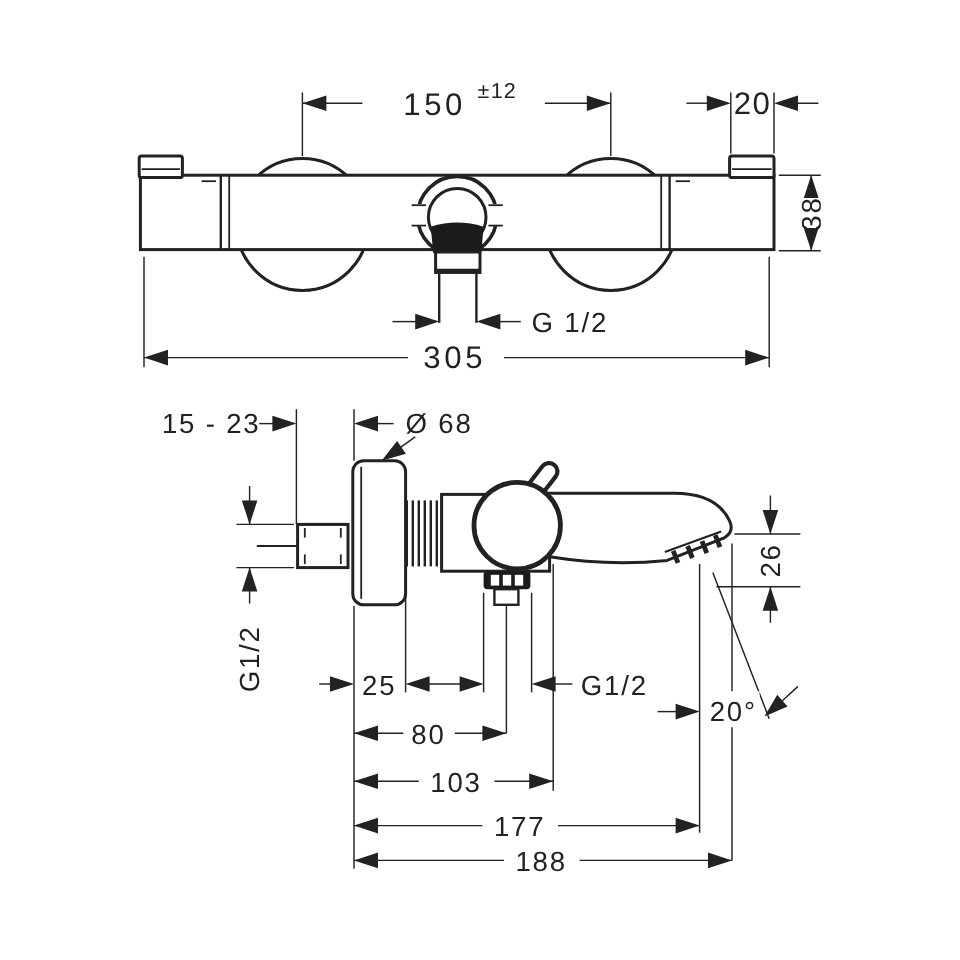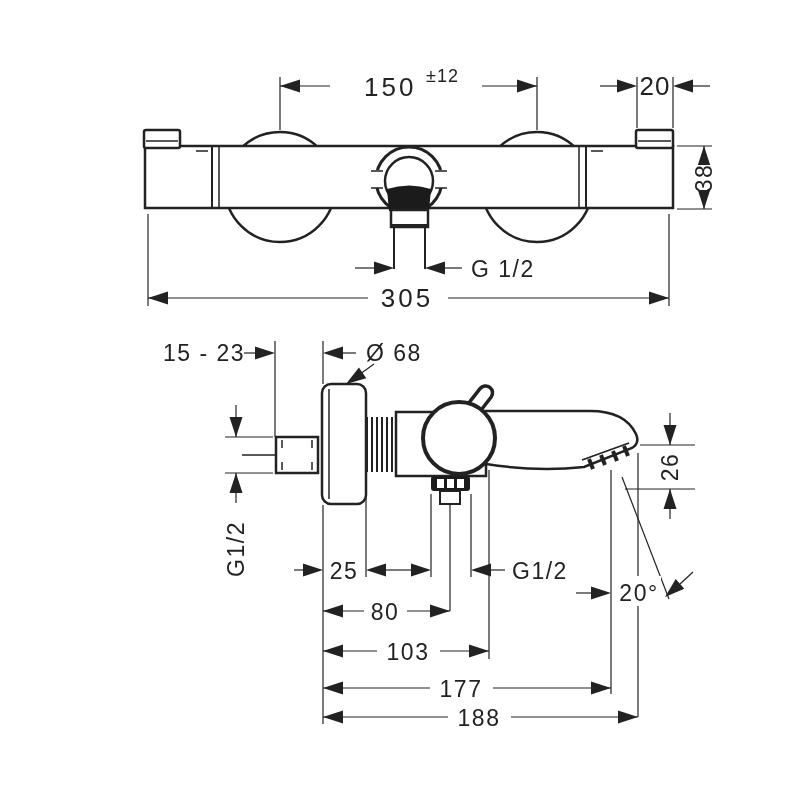--- a/index.html
+++ b/index.html
@@ -1,16 +1,16 @@
 <!DOCTYPE html>
 <html><head>
 <meta charset="utf-8">
 <style>
   html,body{margin:0;padding:0;background:#fff;}
-  .page{width:684px;height:800px;background:#fff;position:relative;overflow:hidden;margin-left:28px;}
+  .page{width:684px;height:800px;background:#fff;position:relative;overflow:hidden;}
   svg{display:block;}
   text{font-family:"Liberation Sans","DejaVu Sans",sans-serif;fill:#222;}
   .dim-t{font-size:26px;letter-spacing:3px;}
   .dim-s{font-size:23px;letter-spacing:1.5px;}
   .sup{font-size:18px;letter-spacing:1px;}
   .obj{stroke:#222;fill:none;}
   .objw{stroke:#222;fill:#fff;}
   .dim{stroke:#222;stroke-width:1.2;fill:none;}
   .arr{fill:#222;stroke:none;}
   .bg{fill:#fff;stroke:none;}

